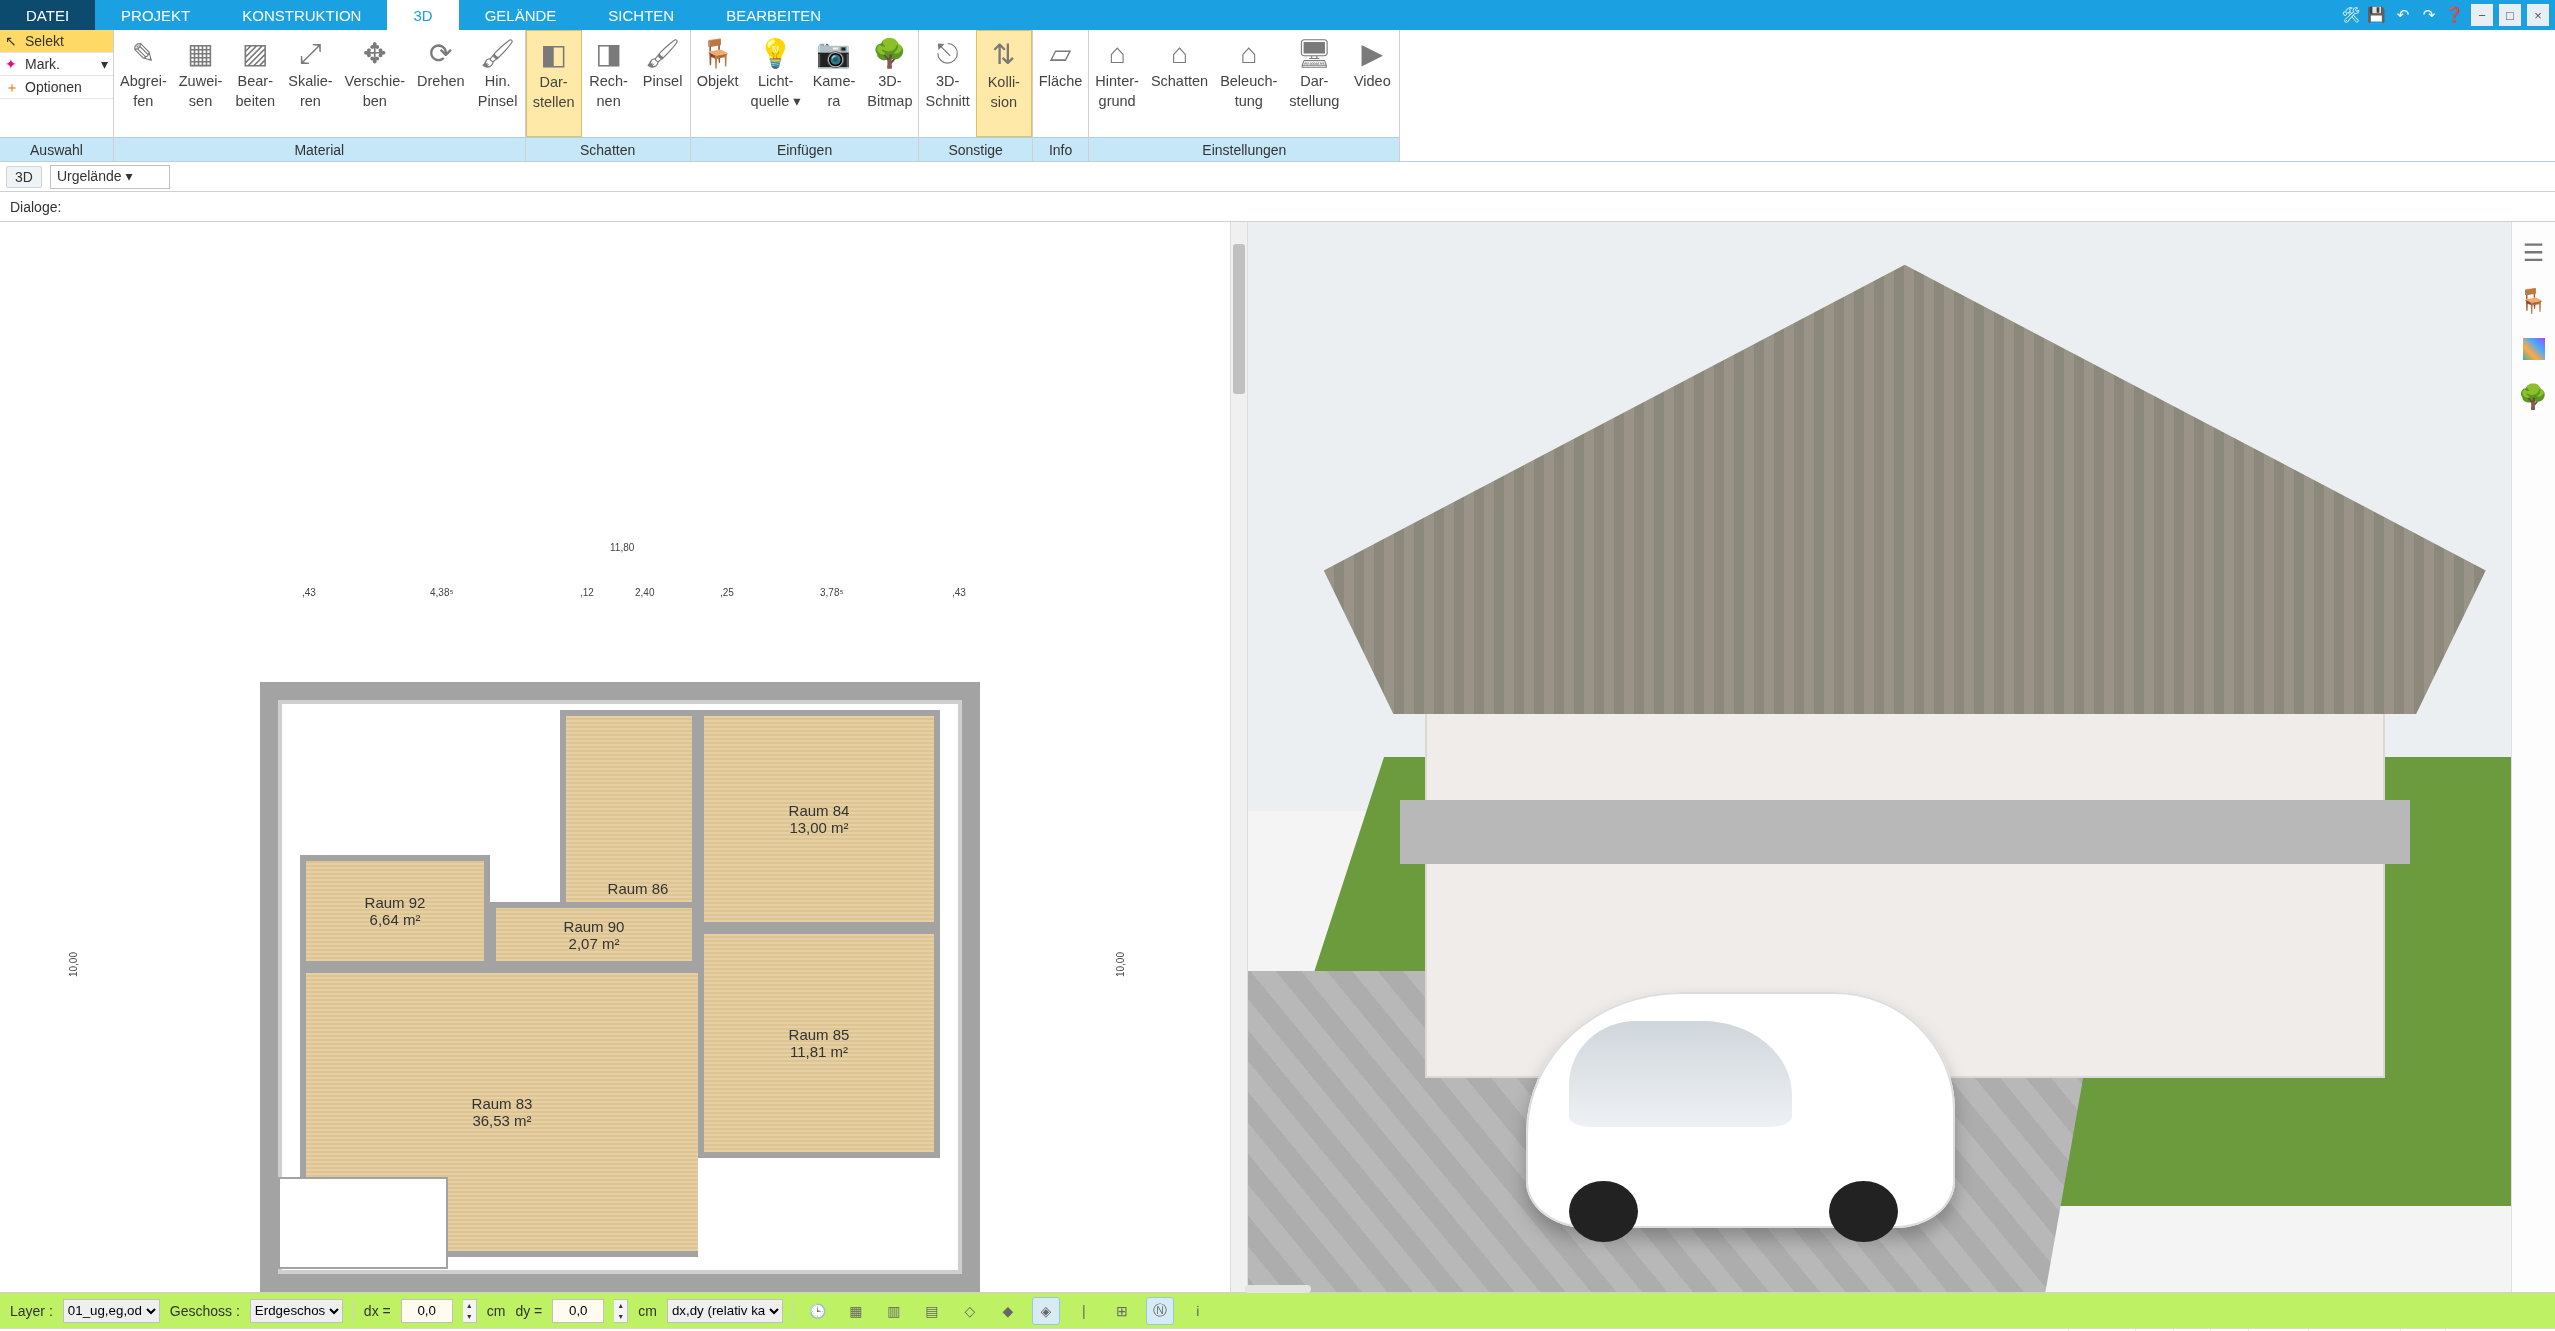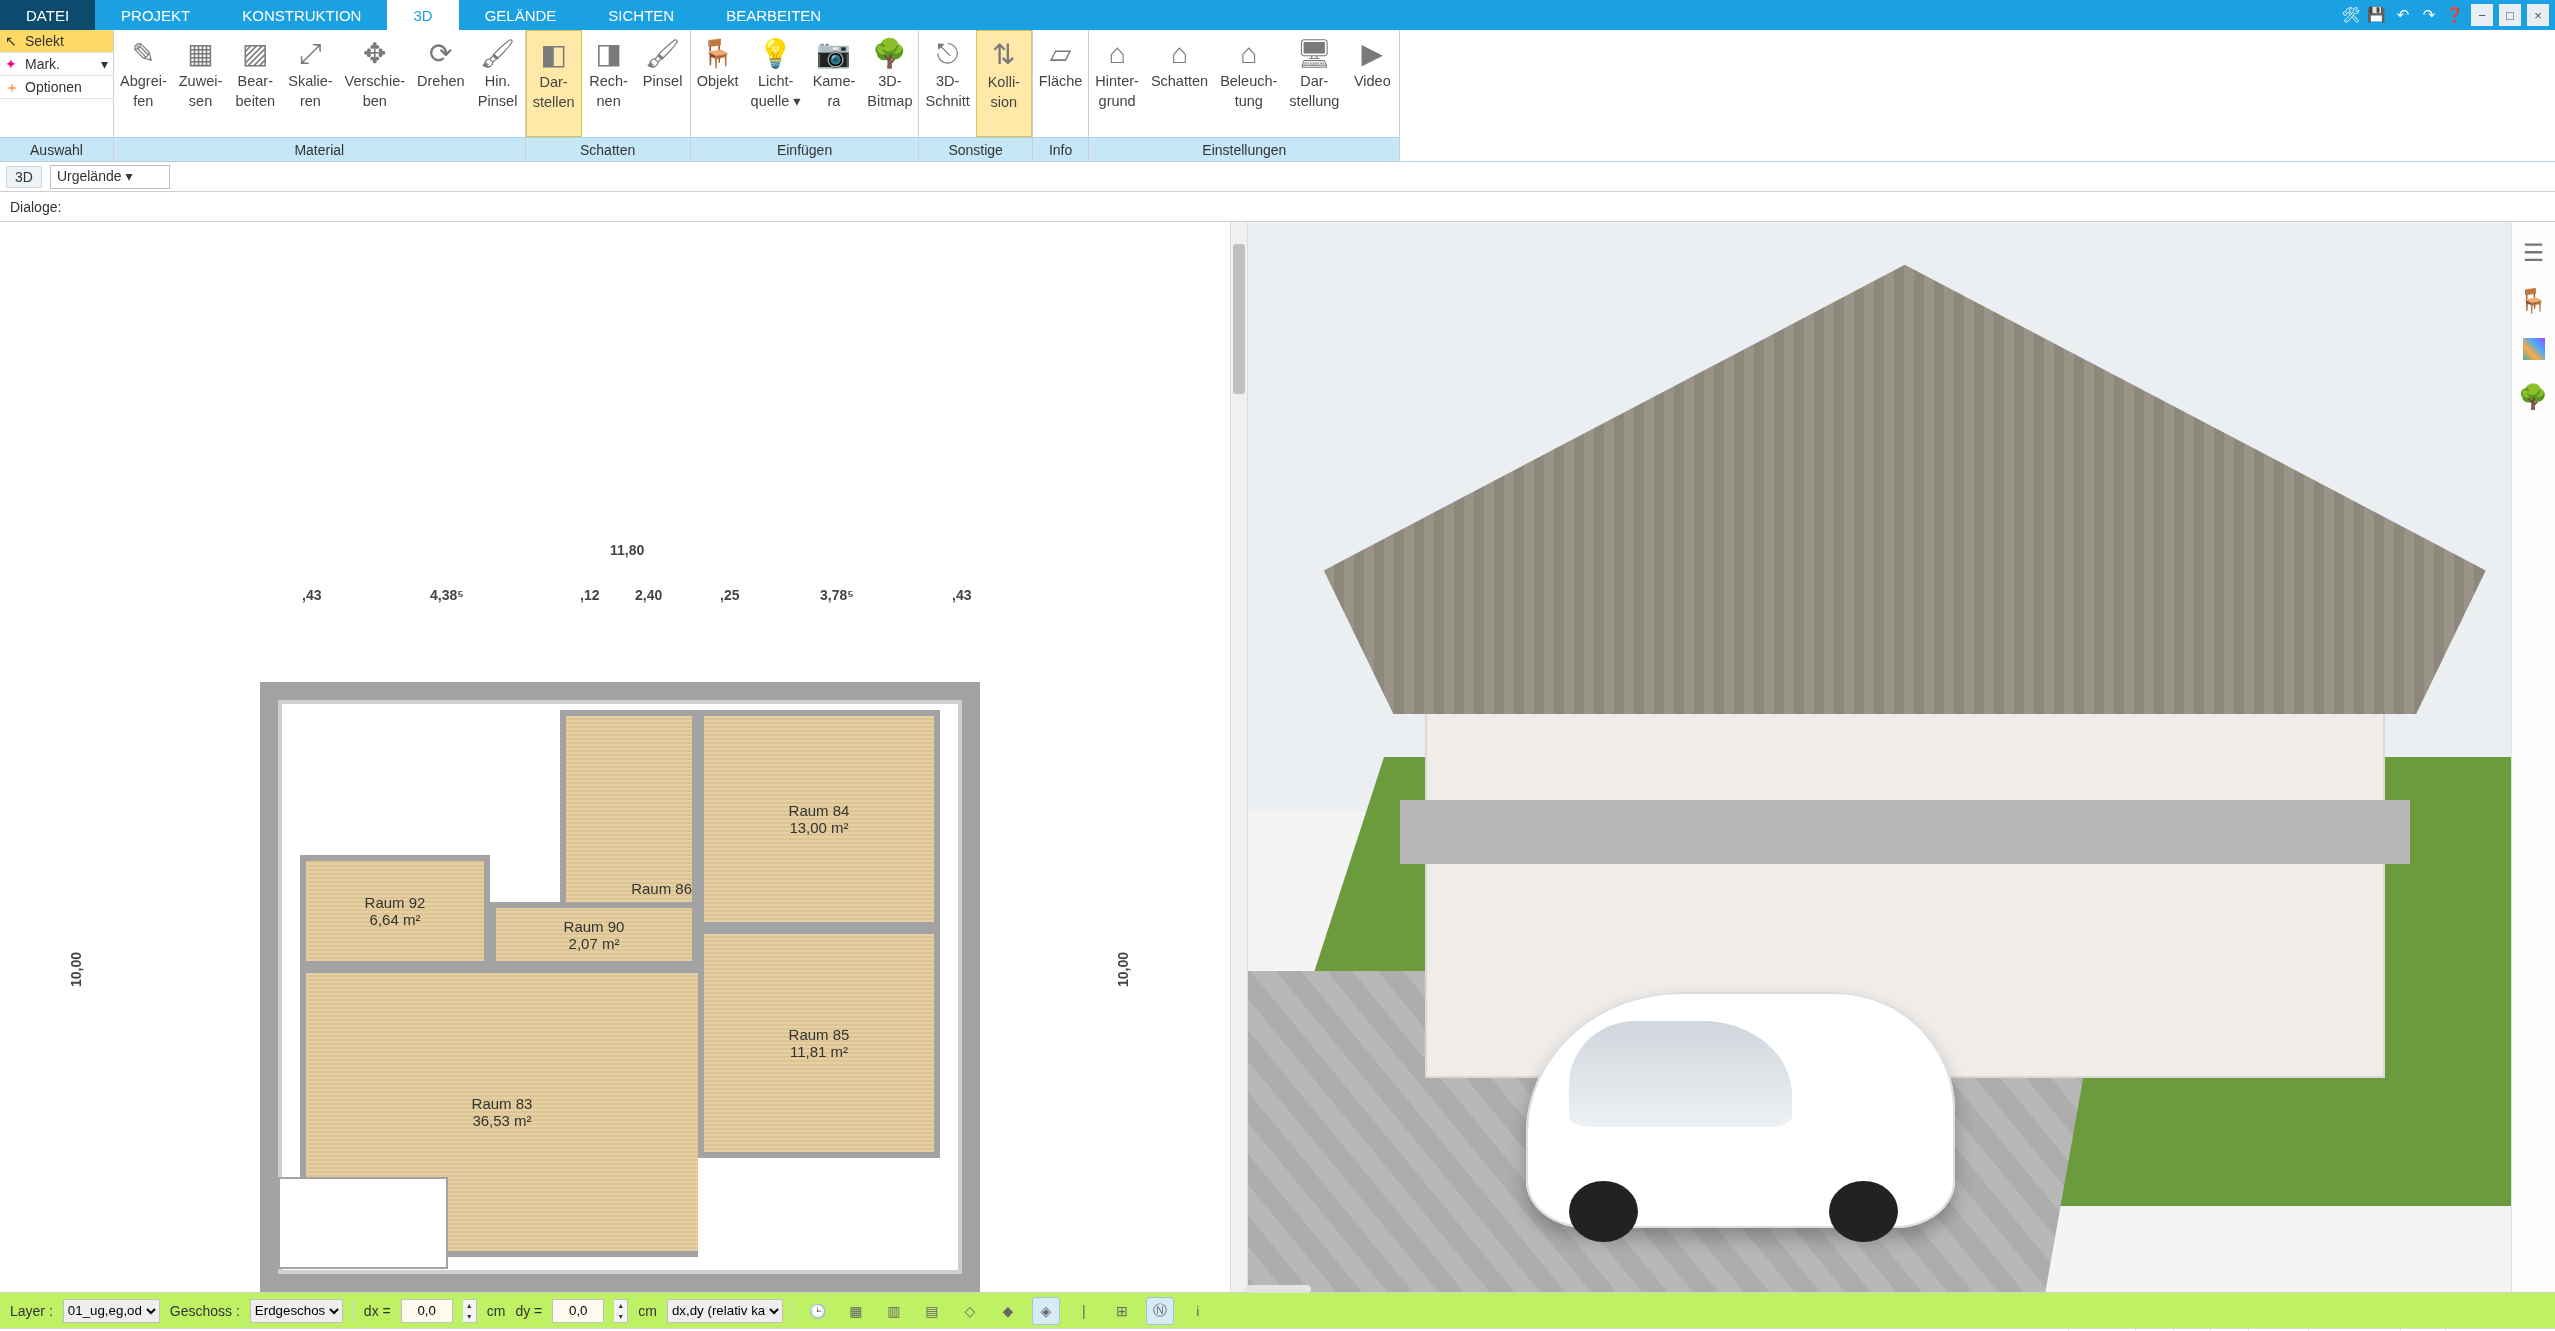--- a/index.html
+++ b/index.html
@@ -45,21 +45,21 @@
 .rt-toolbar { width:44px; background:#fdfdfd; border-left:1px solid #e0e0e0; display:flex; flex-direction:column; align-items:center; gap:18px; padding-top:16px;}
 .rt-toolbar .rti { width:30px; height:30px; display:flex; align-items:center; justify-content:center; font-size:24px; color:#777; cursor:pointer;}
 
 
 .plan-wrap { position:absolute; left:260px; top:460px; width:720px; height:610px; }
 .plan-outer { position:absolute; inset:0; border:18px solid #a3a3a3; }
 .plan-outer::before{ content:""; position:absolute; inset:0; border:4px solid #cfcfcf; }
 .room { position:absolute; background:repeating-linear-gradient(0deg,#e6d0a3,#e6d0a3 2px,#dcc593 2px,#dcc593 4px); display:flex; flex-direction:column; align-items:center; justify-content:center; font-size:15px; color:#333; border:6px solid #a3a3a3;}
 .room .rn { display:block; }
 .white-room { position:absolute; background:#fff; border:2px solid #a3a3a3;}
-.dim { position:absolute; font-size:14px; color:#444; white-space:nowrap;font-weight:bold; }
+.dim { position:absolute; font-size:10px; color:#444; white-space:nowrap; }
 .dim.v { writing-mode:vertical-rl; transform:rotate(180deg); }
 
 
 .scene { position:absolute; inset:0; overflow:hidden;}
 .sky { position:absolute; left:0; right:0; top:0; height:55%; background:#ebeff2;}
 .lawn { position:absolute; left:5%; right:-10%; top:50%; bottom:8%; background:#6b9b3c; transform:skewX(-18deg);}
 .drive { position:absolute; left:-5%; width:70%; top:70%; bottom:-5%; background:repeating-linear-gradient(45deg,#b8b8b8,#b8b8b8 18px,#adadad 18px,#adadad 36px); transform:skewX(-10deg);}
 .roof { position:absolute; left:6%; right:2%; top:4%; height:42%; background:repeating-linear-gradient(90deg,#9a9488,#9a9488 10px,#8d887c 10px,#8d887c 20px); clip-path:polygon(50% 0,100% 68%,94% 100%,6% 100%,0 68%);}
 .house-body { position:absolute; left:14%; right:10%; top:32%; height:48%; background:#efece9; box-shadow:inset 0 0 0 2px #dcd9d5;}
 .floor-slab { position:absolute; left:12%; right:8%; top:54%; height:6%; background:#b8b8b8;}
@@ -293,21 +293,21 @@
     <div class="plan-wrap">
       <div class="plan-outer"></div>
       <div class="room" style="left:40px; top:173px; width:190px; height:112px;">
         <span class="rn">Raum 92</span>
         <span class="rn">6,64 m²</span>
       </div>
       <div class="room" style="left:438px; top:28px; width:242px; height:218px;">
         <span class="rn">Raum 84</span>
         <span class="rn">13,00 m²</span>
       </div>
-      <div class="room" style="left:300px; top:28px; width:138px; height:258px; align-items:flex-end; padding-left:18px; justify-content:flex-end; padding-bottom:20px;gap:28px;">
+      <div class="room" style="left:300px; top:28px; width:138px; height:258px; align-items:center; padding-left:18px; justify-content:flex-end; padding-bottom:20px;gap:28px;">
         <span class="rn">Raum 86</span>
         <span class="rn">9,98 m²</span>
       </div>
       <div class="room" style="left:230px; top:220px; width:208px; height:65px;">
         <span class="rn">Raum 90</span>
         <span class="rn">2,07 m²</span>
       </div>
       <div class="room" style="left:438px; top:246px; width:242px; height:230px;">
         <span class="rn">Raum 85</span>
         <span class="rn">11,81 m²</span>

